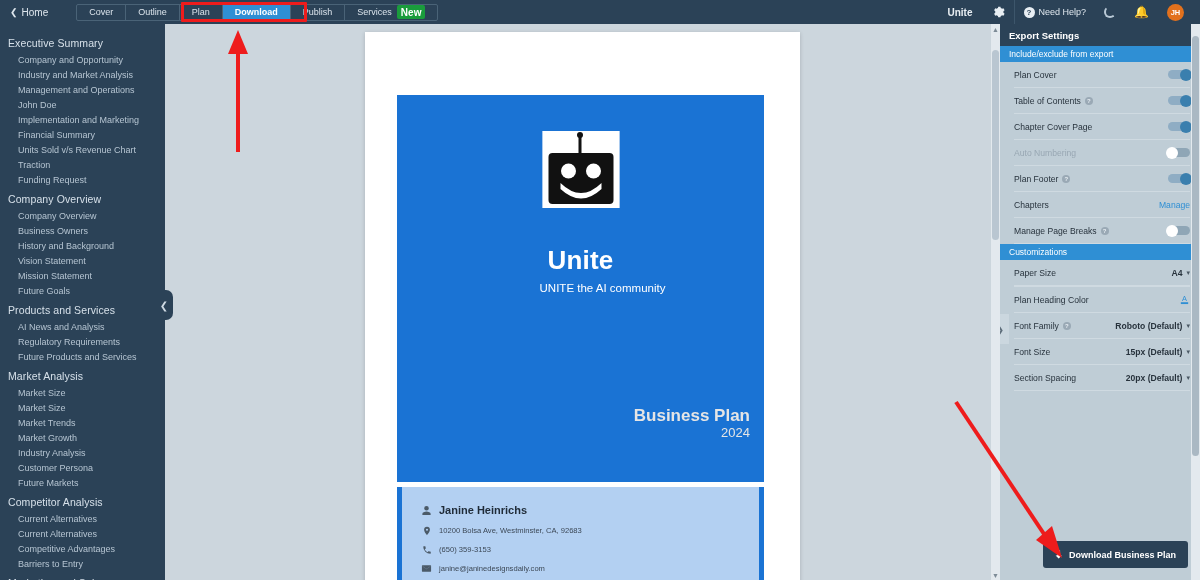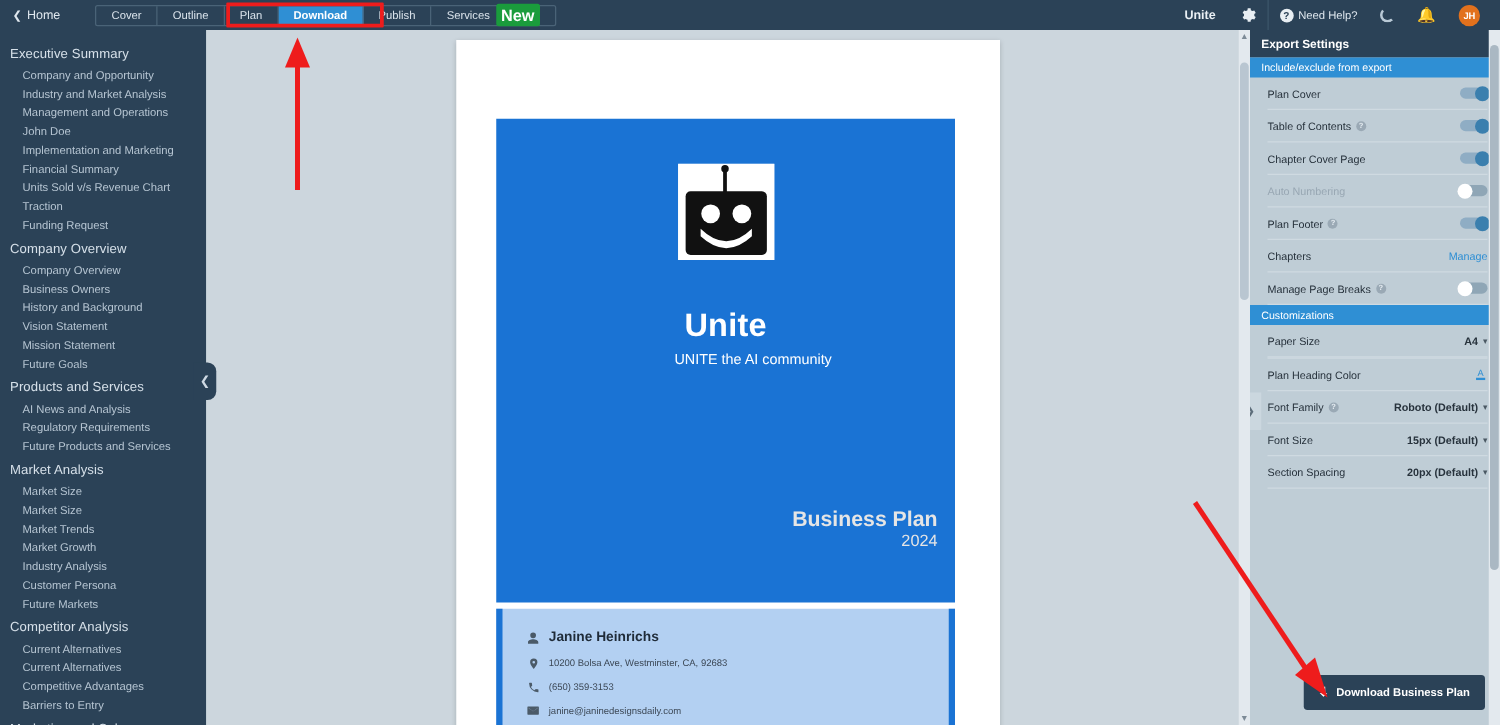--- a/index.html
+++ b/index.html
@@ -31,21 +31,21 @@
     overflow: visible;
   }
   .nav-item {
     display: flex; align-items: center; justify-content: center;
     padding: 0 12px; font-size: 9px; color: #dbe4ec;
     border-right: 1px solid #4a6377; white-space: nowrap;
   }
   .nav-item:last-child { border-right: none; }
   .nav-item.active { background: #2f8fd4; color: #ffffff; font-weight: bold; }
   .badge-new {
-    background: #1a9c3c; color: #fff; font-size: 13px; font-weight: bold;
+    background: #1a9c3c; color: #fff; font-size: 10px; font-weight: bold;
     padding: 1.5px 4px; border-radius: 2px; margin-left: 5px;
   }
   .nav-item.svc { display: flex; align-items: center; }
 
   .topbar-right {
     margin-left: auto; display: flex; align-items: center; gap: 0px;
     height: 24px; padding-right: 7px;
   }
   .tr-cell { display: flex; align-items: center; height: 24px; padding: 0 9px; }
   .tr-sep { width: 1px; height: 24px; background: #3d566b; }

